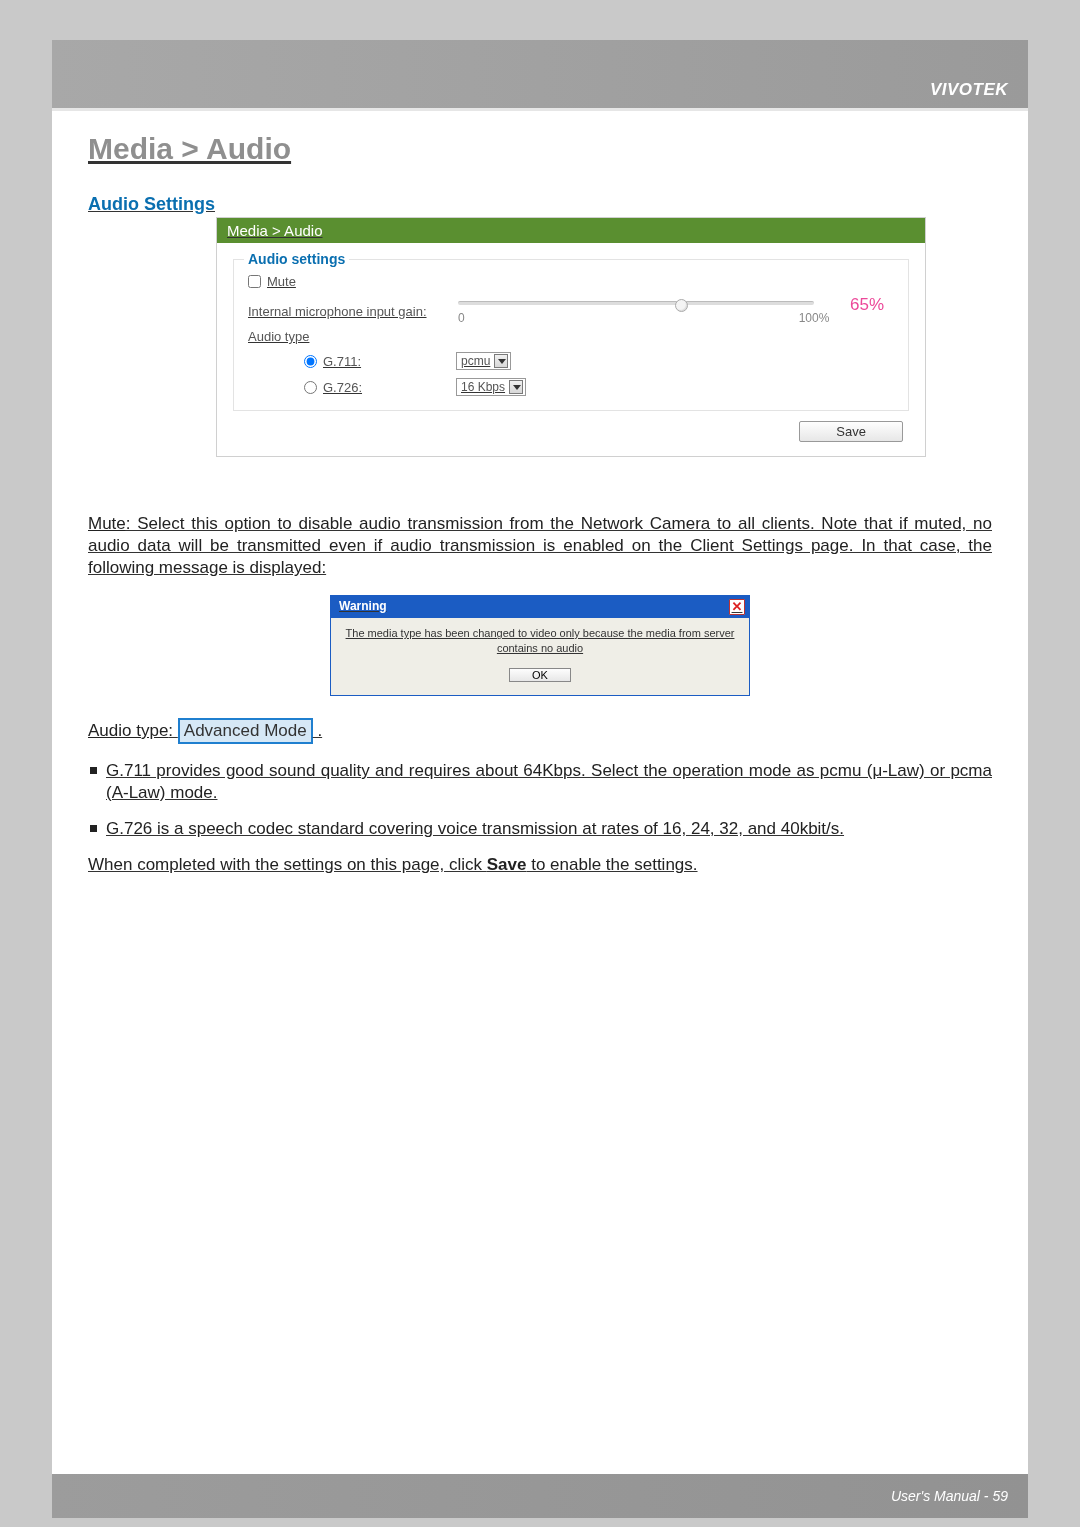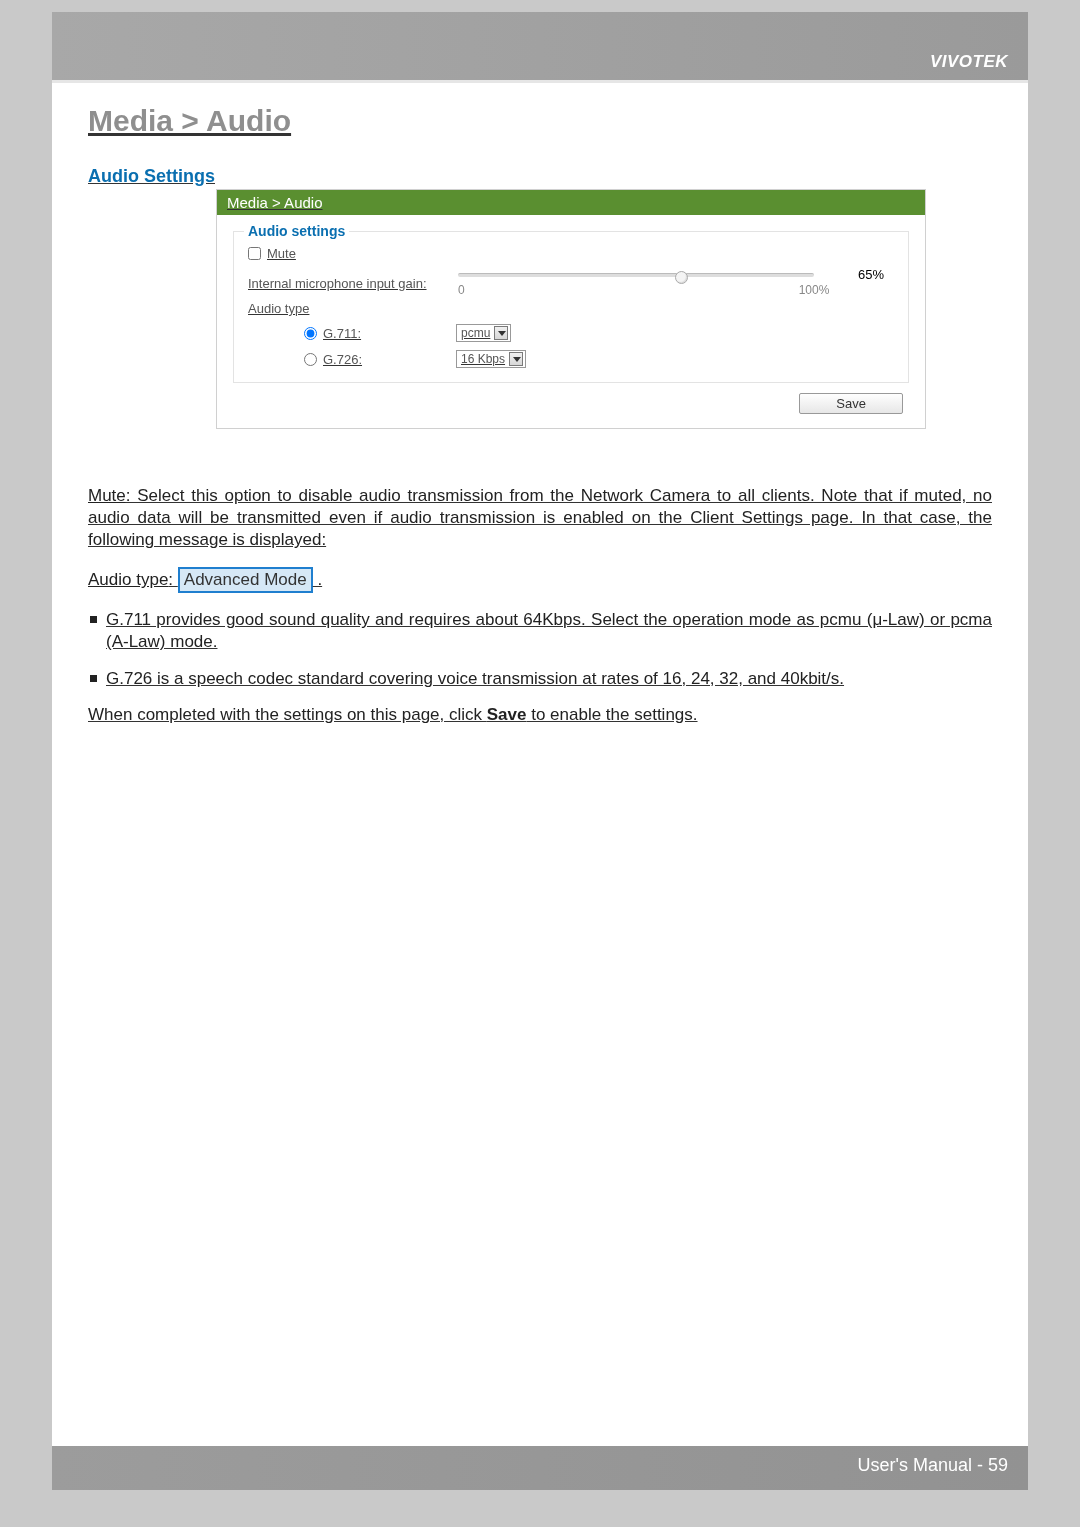--- a/index.html
+++ b/index.html
@@ -9,21 +9,21 @@
     width: 1080px;
     height: 1527px;
     position: relative;
     font-size: 16px;
     color: #333;
   }
   .page {
     background: #fff;
     position: absolute;
     left: 52px;
-    top: 12px;
+    top: 40px;
     width: 976px;
     height: 1478px;
   }
   .header-band {
     position: absolute;
     top: 0;
     left: 0;
     right: 0;
     height: 68px;
     background: linear-gradient(to right, #a8a8a8 0%, #a1a1a1 50%, #9a9a9a 100%);
@@ -146,22 +146,22 @@
     right: 80px;
     top: 14px;
     font-size: 12px;
     color: #888;
     transform: translateX(50%);
   }
   .slider-value {
     position: absolute;
     right: 10px;
     top: -2px;
-    font-size: 13px;
-    color: #000000;
+    font-size: 17px;
+    color: #ec4899;
   }
   .row-audiotype { margin-top: 4px; }
   .radio-row {
     display: flex;
     align-items: center;
     font-size: 13px;
     color: #555;
     margin-top: 8px;
     padding-left: 56px;
   }
@@ -296,21 +296,22 @@
     bottom: 0;
     left: 0; right: 0;
     height: 44px;
     background: linear-gradient(to right, #9c9c9c, #929292);
   }
   .footer-text {
     position: absolute;
     right: 20px;
     bottom: 14px;
     color: #fff;
-    font-size: 18px;
+    font-style: italic;
+    font-size: 14px;
   }
 </style>
 </head>
 <body>
 
 <div class="page">
   <div class="header-band">
     <div class="header-brand">VIVOTEK</div>
   </div>
   <div class="header-rule"></div>
@@ -373,20 +374,30 @@
           <button class="save-btn">Save</button>
         </div>
       </div>
     </div>
 
     <div class="body-text">
       <p>
         <span class="u">Mute</span><span>: Select this option to disable audio transmission from the Network Camera to all clients. Note that if muted, no audio data will be transmitted even if audio transmission is enabled on the Client Settings page. In that case, the following message is displayed:</span>
       </p>
 
+      <div class="warning-box">
+        <div class="warning-title">
+          <span>Warning</span>
+          <span class="close-x">✕</span>
+        </div>
+        <div class="warning-msg">The media type has been changed to video only because the media from server contains no audio</div>
+        <div class="warning-ok-wrap">
+          <button class="warning-ok">OK</button>
+        </div>
+      </div>
 
 
       <p>
         <span class="u">Audio type</span><span>: </span>
         <span class="adv-mode-box">Advanced Mode</span><span> .</span>
       </p>
 
       <ul class="sq">
         <li>G.711 provides good sound quality and requires about 64Kbps. Select the operation mode as pcmu (μ-Law) or pcma (A-Law) mode.</li>
         <li>G.726 is a speech codec standard covering voice transmission at rates of 16, 24, 32, and 40kbit/s.</li>

